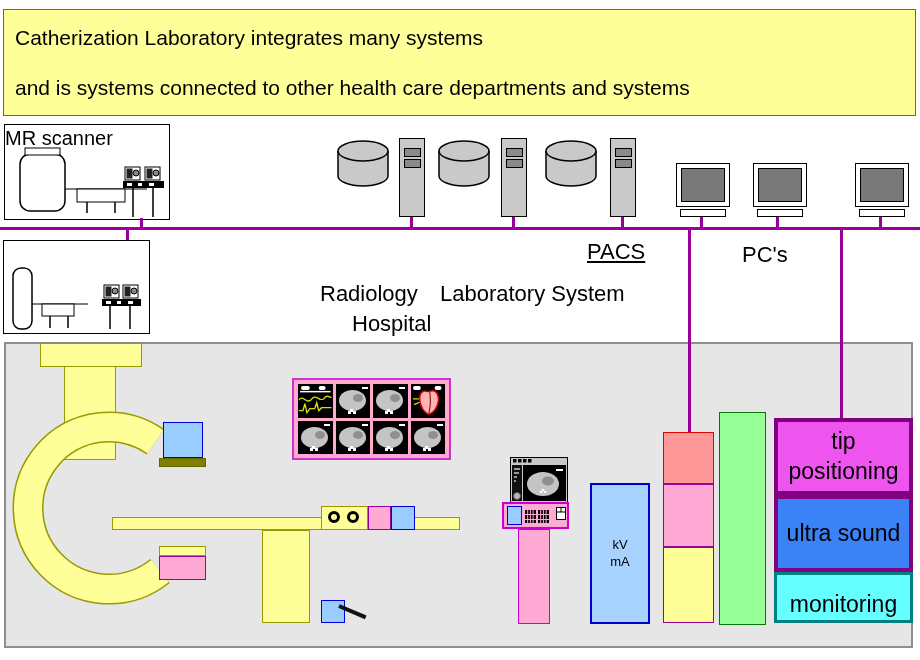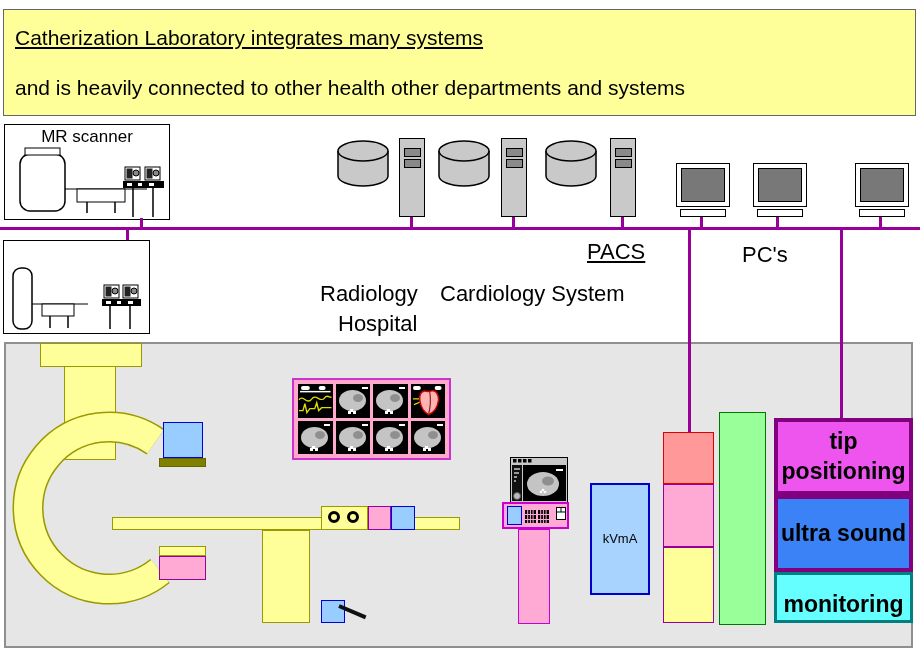--- a/index.html
+++ b/index.html
@@ -1,28 +1,28 @@
 <!DOCTYPE html>
 <html><head>
 <meta charset="utf-8">
 <style>
   html,body{margin:0;padding:0;background:#fff;}
   #stage{position:relative;width:920px;height:660px;background:#fff;overflow:hidden;
          font-family:"Liberation Sans", sans-serif;color:#000;}
   .abs{position:absolute;}
   
   .banner{left:3px;top:9px;width:911px;height:105px;background:#FFFF99;border:1px solid #666;}
-  .banner .l1{left:11px;top:16px;font-size:21px;text-decoration:underline;}
+  .banner .l1{left:11px;top:16px;font-size:21px;}
   .banner .l2{left:11px;top:66px;font-size:21px;}
   
   .bus{left:0;top:227px;width:920px;height:3px;background:#990099;}
   .vline{width:3px;background:#990099;}
   
   .scanbox{background:#fff;border:1.5px solid #000;}
-  .scanlabel{width:100%;text-align:center;top:2px;font-size:17px;}
+  .scanlabel{width:100%;text-align:left;top:2px;font-size:20px;}
   
   .tower{width:26px;height:79px;background:#C9C9C9;border:1.5px solid #000;box-sizing:border-box;}
   .slot{position:absolute;left:4px;width:15px;height:7px;background:#8A8A8A;border:1px solid #000;}
   
   .pcmon{width:54px;height:55px;}
   .pcscr{position:absolute;left:0;top:0;width:54px;height:44px;background:#fff;border:1.5px solid #000;box-sizing:border-box;}
   .pcscr-in{position:absolute;left:4px;top:4px;width:42px;height:32px;background:#787878;border:1px solid #000;}
   .pcbase{position:absolute;left:4px;top:46px;width:46px;height:8px;background:#fff;border:1.5px solid #000;box-sizing:border-box;}
   
   .netlabel{font-size:22px;white-space:nowrap;}
@@ -40,37 +40,37 @@
   .scr .el{position:absolute;left:3px;top:6px;width:27px;height:21px;background:#C4C4C4;border-radius:50%;}
   .scr .el2{position:absolute;left:17px;top:10px;width:10px;height:8px;background:#8F8F8F;border-radius:50%;}
   .scr .dash{position:absolute;left:26px;top:3px;width:6px;height:2px;background:#fff;}
   .scr .tri{position:absolute;left:14px;top:25px;width:3px;height:3px;background:#fff;
             box-shadow:3px 2px 0 #fff,-2px 2px 0 #fff;}
   .scr svg{position:absolute;left:0;top:0;width:100%;height:100%;}
   
   .knob{position:absolute;width:6px;height:6px;background:#FFFF99;border:3.5px solid #000;border-radius:50%;}
   
   .console{left:502px;top:502px;width:67px;height:27px;background:#FFAAD4;border:2px solid #CC00CC;box-sizing:border-box;}
-  .kvbox{left:590px;top:483px;width:60px;height:112px;background:#A8D3FF;border:2px solid #0000CC;box-sizing:border-box;
-         display:flex;align-items:center;justify-content:center;font-size:13px;line-height:1.3;}
+  .kvbox{left:590px;top:483px;width:60px;height:141px;background:#A8D3FF;border:2px solid #0000CC;box-sizing:border-box;
+         display:flex;flex-direction:column;align-items:center;justify-content:center;font-size:13px;line-height:1.3;}
   
   .module{width:139px;box-sizing:border-box;display:flex;align-items:center;justify-content:center;
-          text-align:center;font-size:23px;line-height:1.3;font-weight:bold;}
+          text-align:center;font-size:23px;line-height:1.3;}
   .mod-tip{left:774px;top:418px;height:77px;background:#EE55EE;border:4px solid #800080;}
   .mod-us{left:774px;top:495px;height:77px;background:#3b82f6;border:4px solid #800080;}
   .mod-mon{left:774px;top:572px;height:51px;background:#66FFFF;border:3px solid #008080;align-items:flex-end;}
 </style>
 </head>
 <body>
 
 <div id="stage">
 
   <div class="abs banner">
     <div class="abs l1">Catherization Laboratory integrates many systems</div>
-    <div class="abs l2">and is heavily connected to other health other departments and systems</div>
+    <div class="abs l2">and is systems connected to other health care departments and systems</div>
   </div>
 
   <div class="abs bus"></div>
 
   <div class="abs scanbox" style="left:4px;top:124px;width:164px;height:94px;">
     <div class="abs scanlabel">MR scanner</div>
     <svg class="abs" style="left:0;top:0;" width="164" height="94">
       <rect x="15" y="29" width="45" height="57" rx="10" fill="#fff" stroke="#000" stroke-width="1.5"></rect>
       <rect x="20" y="23" width="35" height="7" fill="#fff" stroke="#000"></rect>
       <path d="M60,64 H142" stroke="#000" stroke-width="1.2" fill="none"></path>
@@ -161,22 +161,22 @@
       <div class="pcbase"></div>
   </div>
   <div class="abs pcmon" style="left:855px;top:163px;">
     <div class="pcscr">
         <div class="pcscr-in"></div>
       </div>
       <div class="pcbase"></div>
   </div>
 
   <div class="abs netlabel" style="left:320px;top:281px;">Radiology</div>
-  <div class="abs netlabel" style="left:440px;top:281px;">Cardiology System</div>
-  <div class="abs netlabel" style="left:338px;top:311px;">Hospital</div>
+  <div class="abs netlabel" style="left:440px;top:281px;">Laboratory System</div>
+  <div class="abs netlabel" style="left:352px;top:311px;">Hospital</div>
   <div class="abs netlabel" style="left:587px;top:239px;text-decoration:underline;">PACS</div>
   <div class="abs netlabel" style="left:742px;top:242px;">PC's</div>
 
   <div class="abs labarea"></div>
 
   <div class="abs vline" style="left:688px;top:230px;height:202px;"></div>
   <div class="abs vline" style="left:840px;top:230px;height:188px;"></div>
 
   <div class="abs yel" style="left:40px;top:343px;width:102px;height:24px;"></div>
   <div class="abs yel" style="left:64px;top:366px;width:52px;height:94px;"></div>

